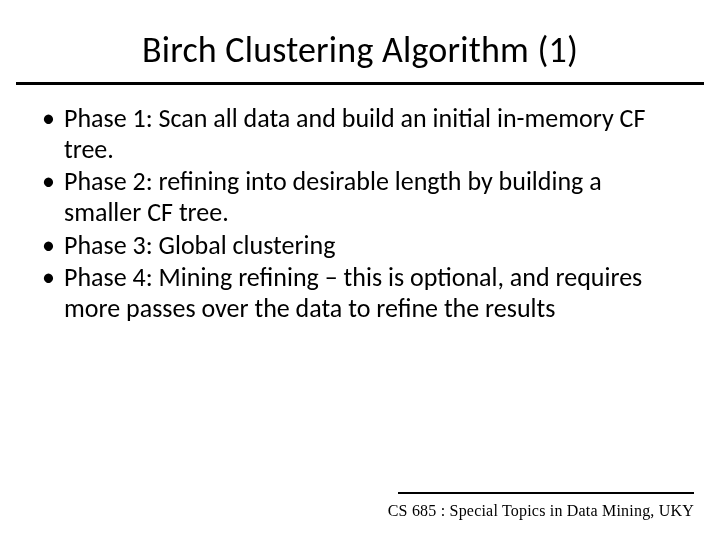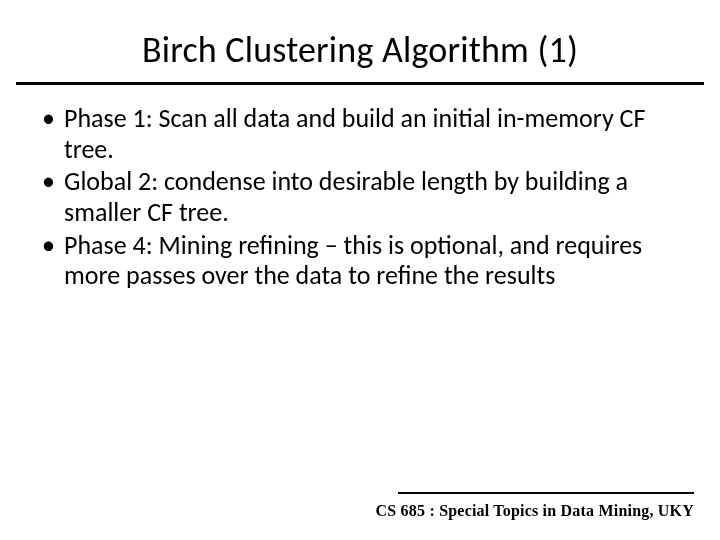--- a/index.html
+++ b/index.html
@@ -6,33 +6,33 @@
   html, body { width: 720px; height: 540px; background: #fff; font-family: Calibri, Arial, sans-serif; color: #000; }
   .slide { width: 720px; height: 540px; position: relative; padding: 0; }
   .title-wrap { padding: 28px 40px 0 40px; }
   .title { font-size: 36px; font-weight: 400; text-align: center; letter-spacing: 0.2px; }
   .rule-top { margin: 10px 16px 0 16px; border: none; border-top: 3px solid #000; }
   .content { padding: 18px 50px 0 64px; }
   ul.bullets { list-style: none; }
   ul.bullets li { position: relative; font-size: 26px; line-height: 1.18; margin-bottom: 2px; padding-left: 0; text-align: left; }
   ul.bullets li .dot { position: absolute; left: -22px; top: 0; font-size: 26px; }
   .footer-rule { position: absolute; right: 26px; bottom: 46px; width: 296px; border-top: 2px solid #000; }
-  .footer-text { position: absolute; right: 26px; bottom: 20px; font-family: "Times New Roman", Times, serif; font-size: 16px; font-weight: 700; letter-spacing: 0.2px; }
+  .footer-text { position: absolute; right: 26px; bottom: 20px; font-family: "Times New Roman", Times, serif; font-size: 16px; font-weight: 400; letter-spacing: 0.2px; }
 </style>
 </head>
 <body>
 
 <div class="slide">
   <div class="title-wrap">
     <h1 class="title">Birch Clustering Algorithm (1)</h1>
   </div>
   <hr class="rule-top">
   <div class="content">
     <ul class="bullets">
       <li><span class="dot">•</span><span>Phase 1: Scan all data and build an initial in-memory CF tree.</span></li>
-      <li><span class="dot">•</span><span>Global 2: condense into desirable length by building a smaller CF tree.</span></li>
-      <li><span class="dot">•</span></li>
+      <li><span class="dot">•</span><span>Phase 2: refining into desirable length by building a smaller CF tree.</span></li>
+      <li><span class="dot">•</span><span>Phase 3: Global clustering</span></li>
       <li><span class="dot">•</span><span>Phase 4: Mining refining – this is optional, and requires more passes over the data to refine the results</span></li>
     </ul>
   </div>
   <div class="footer-rule"></div>
   <div class="footer-text">CS 685 : Special Topics in Data Mining, UKY</div>
 </div>
 
 </body></html>

